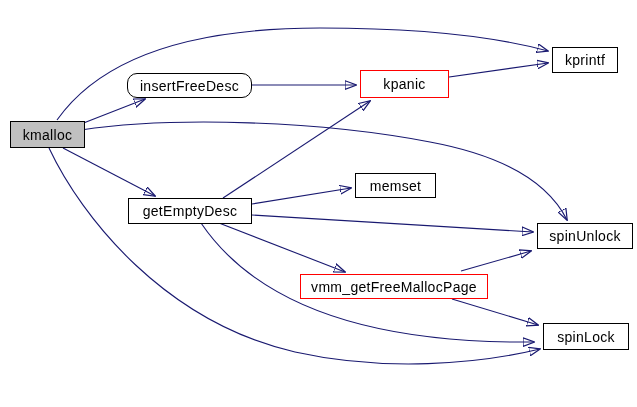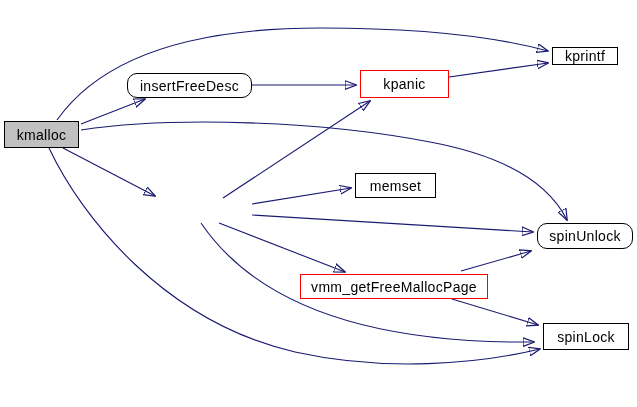--- a/index.html
+++ b/index.html
@@ -51,30 +51,31 @@
     <path d="M 428 80 L 548 63" marker-end="url(#arrow)"></path>
     <path d="M 223 198 L 370 101" marker-end="url(#arrow)"></path>
     <path d="M 252 204 L 351 188" marker-end="url(#arrow)"></path>
     <path d="M 252 215 L 533 232" marker-end="url(#arrow)"></path>
     <path d="M 219 223 L 345 272" marker-end="url(#arrow)"></path>
     <path d="M 201 223 C 252 298, 355 344, 534 342" marker-end="url(#arrow)"></path>
     <path d="M 461 271 L 531 251" marker-end="url(#arrow)"></path>
     <path d="M 452 299 L 538 325" marker-end="url(#arrow)"></path>
   </svg>
 
-  <div class="node node-focus" style="left:4px;top:121px;width:75px;height:27px;">kmalloc</div>
+  <div class="node node-focus" style="left:10px;top:121px;width:75px;height:27px;">kmalloc</div>
 
   <div class="node" style="left:127px;top:73px;width:125px;height:25px;border-radius:10px;">insertFreeDesc</div>
 
   <div class="node node-red" style="left:360px;top:70px;width:89px;height:28px;">kpanic</div>
 
-  <div class="node" style="left:552px;top:47px;width:66px;height:18px;">kprintf</div>
+  <div class="node" style="left:552px;top:47px;width:66px;height:26px;">kprintf</div>
 
+  <div class="node" style="left:128px;top:198px;width:124px;height:26px;">getEmptyDesc</div>
 
   <div class="node" style="left:355px;top:173px;width:81px;height:25px;">memset</div>
 
-  <div class="node" style="left:537px;top:223px;width:96px;height:26px;border-radius:10px;">spinUnlock</div>
+  <div class="node" style="left:537px;top:223px;width:96px;height:26px;">spinUnlock</div>
 
   <div class="node node-red" style="left:300px;top:274px;width:188px;height:25px;text-align:center;">vmm_getFreeMallocPage</div>
 
   <div class="node" style="left:543px;top:323px;width:86px;height:27px;">spinLock</div>
 
 </div>
 
 </body></html>

